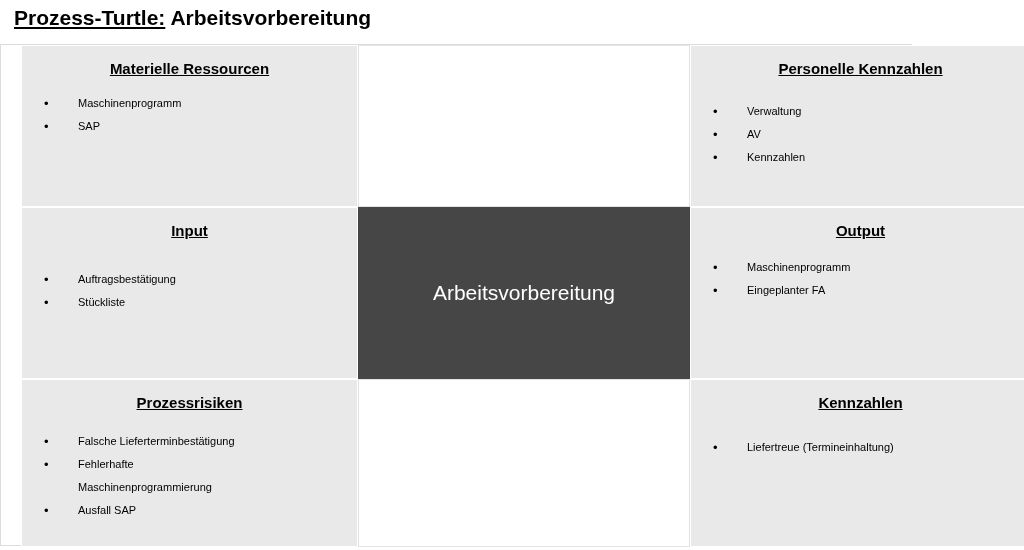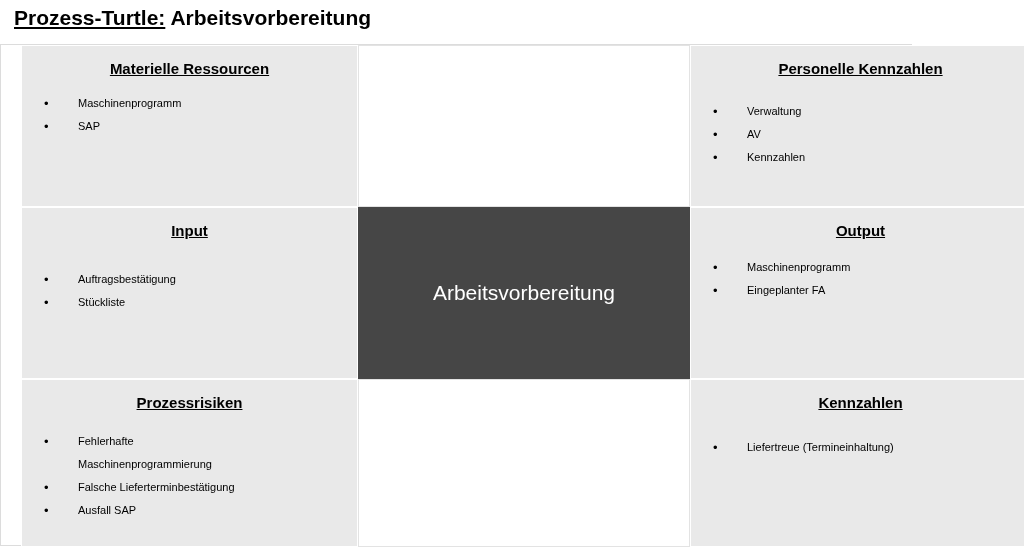--- a/index.html
+++ b/index.html
@@ -169,23 +169,23 @@
       <div class="cell-title">Output</div>
       <ul class="items">
         <li>Maschinenprogramm</li>
         <li>Eingeplanter FA</li>
       </ul>
     </div>
 
     <div class="cell bl">
       <div class="cell-title">Prozessrisiken</div>
       <ul class="items">
+        <li>Falsche Lieferterminbestätigung</li>
         <li>Fehlerhafte
 Maschinenprogrammierung</li>
-        <li>Falsche Lieferterminbestätigung</li>
         <li>Ausfall SAP</li>
       </ul>
     </div>
 
     <div class="cell empty"></div>
 
     <div class="cell br">
       <div class="cell-title">Kennzahlen</div>
       <ul class="items">
         <li>Liefertreue (Termineinhaltung)</li>

